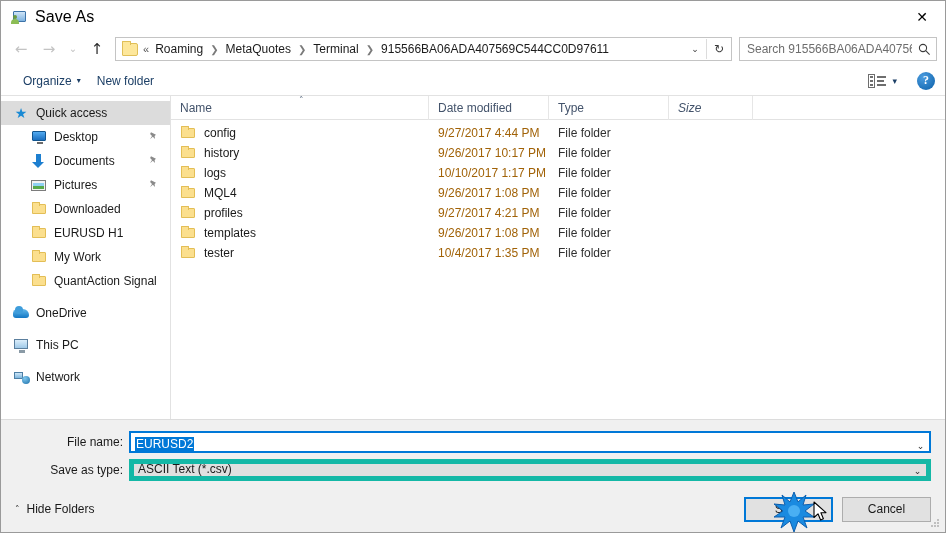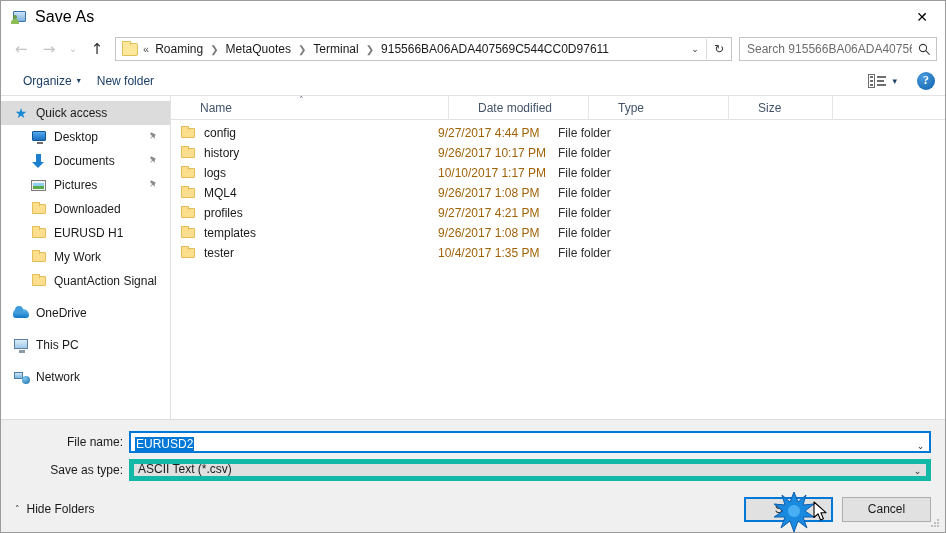--- a/index.html
+++ b/index.html
@@ -273,26 +273,25 @@
     display: flex; align-items: center;
     border-bottom: 1px solid #e2e2e2;
     position: relative;
   }
   .col {
     font-size: 12px; color: #43536b;
     padding-left: 9px; height: 24px; line-height: 24px;
     border-right: 1px solid #e6e6e6;
     white-space: nowrap; overflow: hidden;
     flex: none;
-    margin-left: 20px;
   }
   .col.c-name { width: 258px; }
   .col.c-date { width: 120px; }
   .col.c-type { width: 120px; }
-  .col.c-size { width: 84px; }
+  .col.c-size { width: 84px; font-style: italic; }
   .sort-caret {
     position: absolute; left: 128px; top: -1px;
     font-size: 9px; color: #5a6b80;
     font-family: "DejaVu Sans", sans-serif;
   }
   .rows { flex: 1; overflow: hidden; padding-top: 3px; }
   .row { height: 20px; display: flex; align-items: center; }
   .cell {
     font-size: 12px; color: #1a1a1a;
     padding-left: 9px; white-space: nowrap; overflow: hidden; flex: none;

